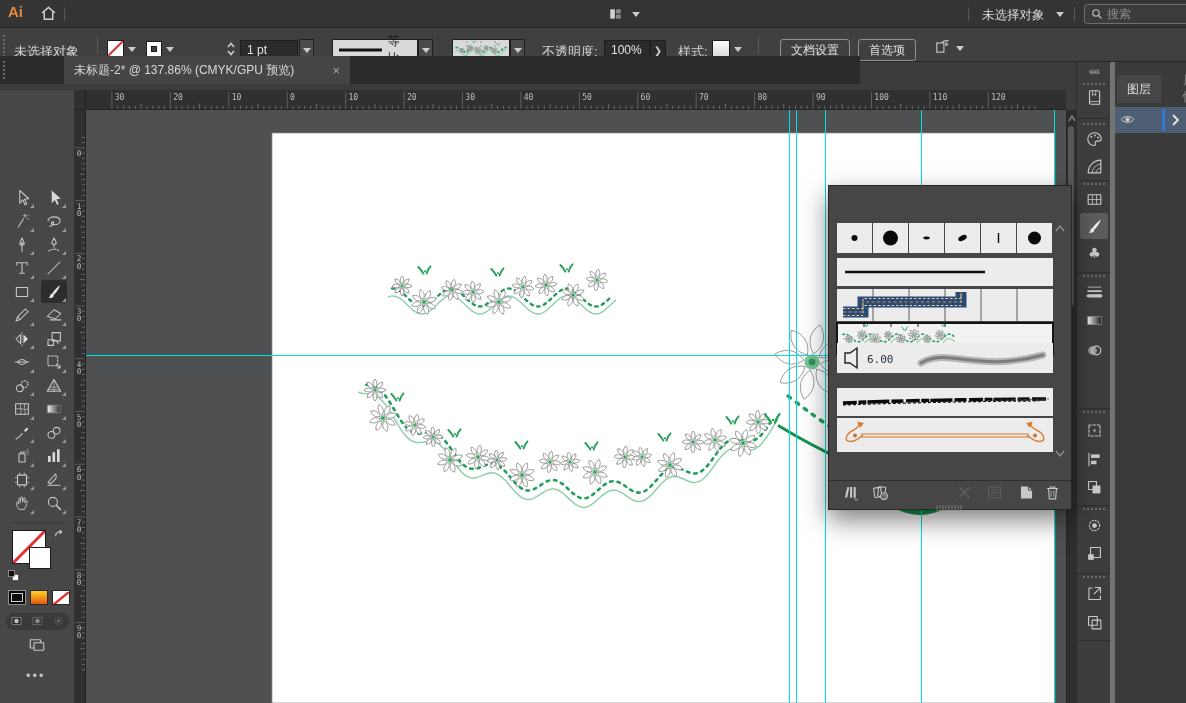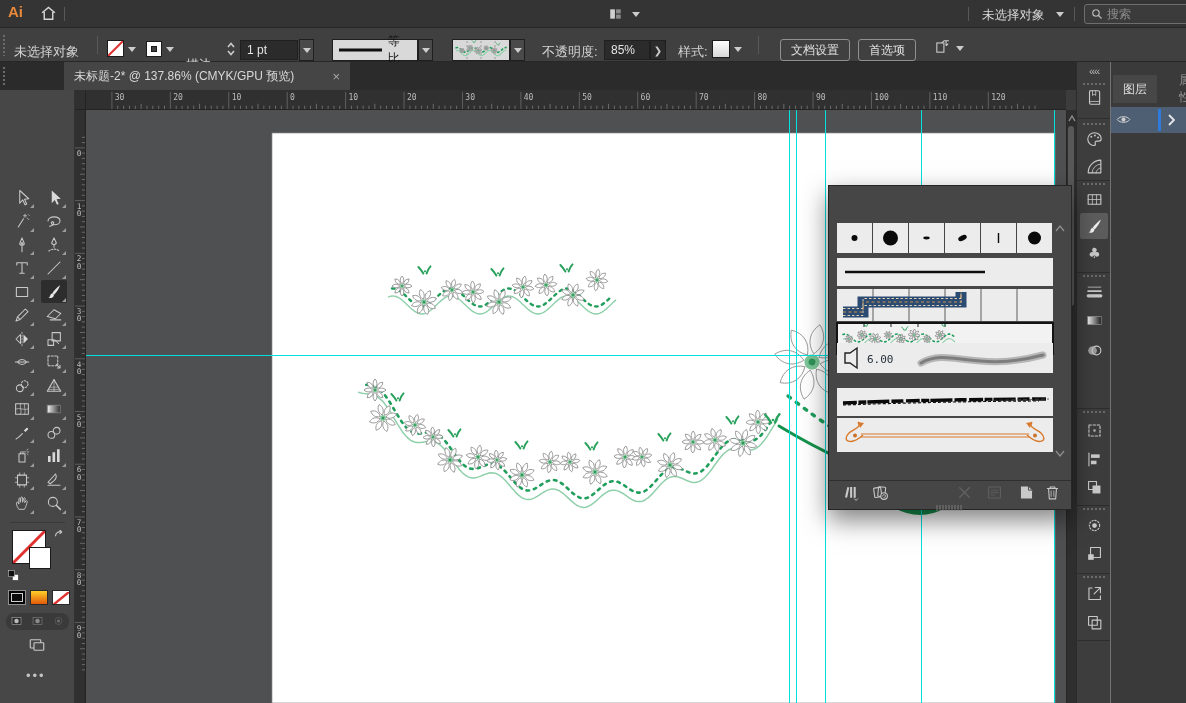--- a/index.html
+++ b/index.html
@@ -26,21 +26,21 @@
   .fieldD{background:#2b2b2b;border:1px solid #1f1f1f;color:#e4e4e4;font-size:12px;
           display:flex;align-items:center;padding:0 6px;height:20px;}
   .boxL{background:#d9d9d9;border:1px solid #1f1f1f;height:22px;display:flex;align-items:center;}
   .cbtn{border:1px solid #909090;border-radius:3px;color:#e2e2e2;font-size:12px;height:22px;
         display:flex;align-items:center;justify-content:center;background:transparent;}
   .caret{width:0;height:0;border-left:4px solid transparent;border-right:4px solid transparent;
          border-top:5px solid #cccccc;}
   .caretbox{width:15px;height:22px;background:#4a4a4a;border:1px solid #1f1f1f;display:flex;
             align-items:center;justify-content:center;}
   
-  #tabstrip{left:0;top:62px;width:1076px;height:28px;background:#2b2b2b;}
+  #tabstrip{left:0;top:56px;width:860px;height:28px;background:#2b2b2b;}
   #doctab{left:64px;top:0;width:286px;height:28px;background:#454545;display:flex;align-items:center;
           padding:0 10px;gap:10px;}
   #doctab .t{font-size:12px;color:#d8d8d8;white-space:nowrap;overflow:hidden;}
   #doctab .x{font-size:13px;color:#a8a8a8;margin-left:auto;cursor:default;}
   
   #toolbar{left:0;top:90px;width:75px;height:613px;background:#474747;border-right:1px solid #333;}
   .tool{position:absolute;width:26px;height:23px;display:flex;align-items:center;justify-content:center;border-radius:2px;}
   .tool.active{background:#2d2d2d;}
   .tool .tri{position:absolute;right:1px;bottom:1px;width:0;height:0;
              border-left:4px solid transparent;border-bottom:4px solid #9b9b9b;}
@@ -53,21 +53,21 @@
   
   #pasteboard{left:86px;top:110px;width:980px;height:593px;background:#4f5051;}
   #cscroll{left:1066px;top:110px;width:10px;height:593px;background:#2e2e2e;border-left:1px solid #262626;}
   #cthumb{left:1068px;top:126px;width:6px;height:180px;background:#585858;border-radius:3px;}
   
   #dockcol{left:1076px;top:62px;width:34px;height:641px;background:#3d3d3d;border-left:1px solid #2c2c2c;}
   .dkicon{position:absolute;left:3px;width:28px;height:26px;display:flex;align-items:center;justify-content:center;border-radius:2px;}
   .dkicon.active{background:#5d5d5d;}
   .dksep{position:absolute;left:0;width:34px;height:1px;background:#2e2e2e;}
   .dkgrip{position:absolute;left:5px;width:24px;height:5px;}
-  #dockpanel{left:1110px;top:62px;width:76px;height:641px;background:#3a3a3a;border-left:1px solid #737373;}
+  #dockpanel{left:1110px;top:62px;width:76px;height:641px;background:#3a3a3a;border-left:5px solid #737373;}
   .ptab{position:absolute;top:13px;height:28px;display:flex;align-items:center;padding:0 10px;font-size:12px;color:#9a9a9a;}
   .ptab.active{background:#474747;color:#dfdfdf;}
   #layerrow{position:absolute;left:0px;top:45px;width:76px;height:26px;background:#4e5f74;display:flex;align-items:center;}
   #collapser{color:#b5b5b5;font-size:11px;letter-spacing:-1px;}
   
   #bpanel{left:828px;top:185px;width:244px;height:325px;background:#464646;border:1px solid #262626;
           box-shadow:0 10px 24px rgba(0,0,0,.5);z-index:30;}
   #bphead{position:absolute;left:0;top:0;width:100%;height:30px;background:#3c3c3c;border-bottom:1px solid #2f2f2f;
           display:flex;align-items:flex-end;}
   .btab{height:26px;display:flex;align-items:center;padding:0 11px;font-size:12px;color:#a6a6a6;}
@@ -184,21 +184,21 @@
           <use href="#fl" transform="translate(33.18,8.04) scale(0.248) rotate(111)"></use>
           <use href="#fl" transform="translate(41.24,10.52) scale(0.31) rotate(148)"></use>
           <use href="#sp" transform="translate(45.24,4.9399999999999995) scale(0.341)"></use>
         </svg>
     </div>
     <div class="abs caretbox" style="left:510px;top:11px">
         <span class="caret"></span>
       </div>
     <span class="abs cb-label cb-link" style="left:542px;top:15px">不透明度:</span>
     <div class="abs fieldD" style="left:604px;top:12px;width:46px">
-        <span>85%</span>
+        <span>100%</span>
       </div>
     <div class="abs" style="left:650px;top:12px;width:16px;height:20px;background:#2b2b2b;border:1px solid #1f1f1f;color:#ccc;font-size:10px;display:flex;align-items:center;justify-content:center">❯</div>
     <span class="abs cb-label" style="left:678px;top:15px">样式:</span>
     <span class="abs" style="left:712px;top:12px;width:18px;height:18px;background:linear-gradient(180deg,#fdfdfd,#d8d8d8);border:1px solid #1c1c1c"></span>
     <span class="abs caret" style="left:734px;top:19px"></span>
     <div class="abs vsep" style="left:758px;top:8px;height:18px"></div>
     <button class="abs cbtn" style="left:780px;top:11px;width:70px">文档设置</button>
     <button class="abs cbtn" style="left:858px;top:11px;width:58px">首选项</button>
     <span class="abs" style="left:934px;top:10px">
       <svg width="17" height="17" viewBox="0 0 24 24" fill="none" stroke="#cfcfcf" stroke-width="1.5">

